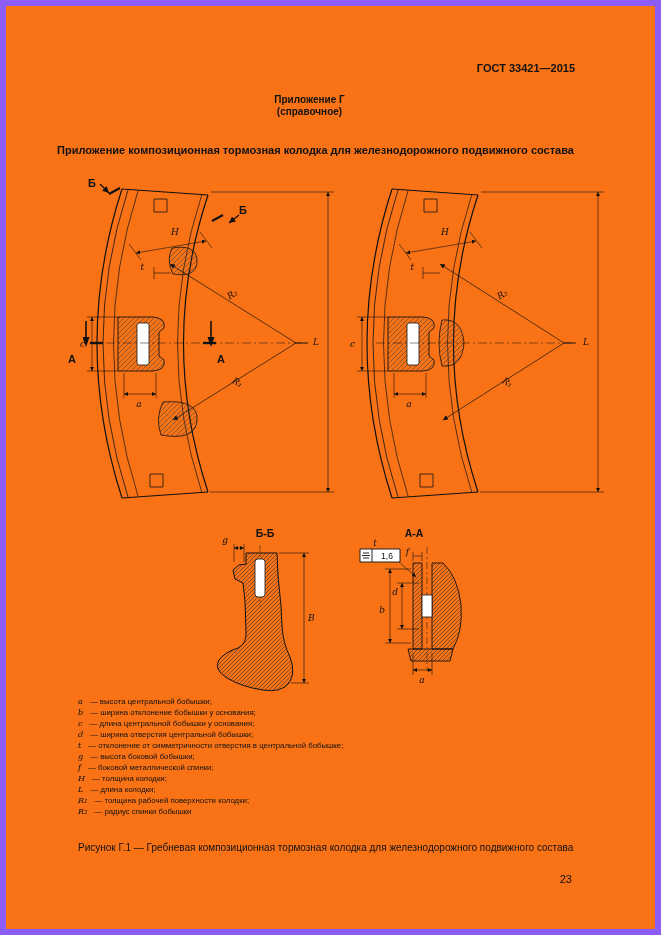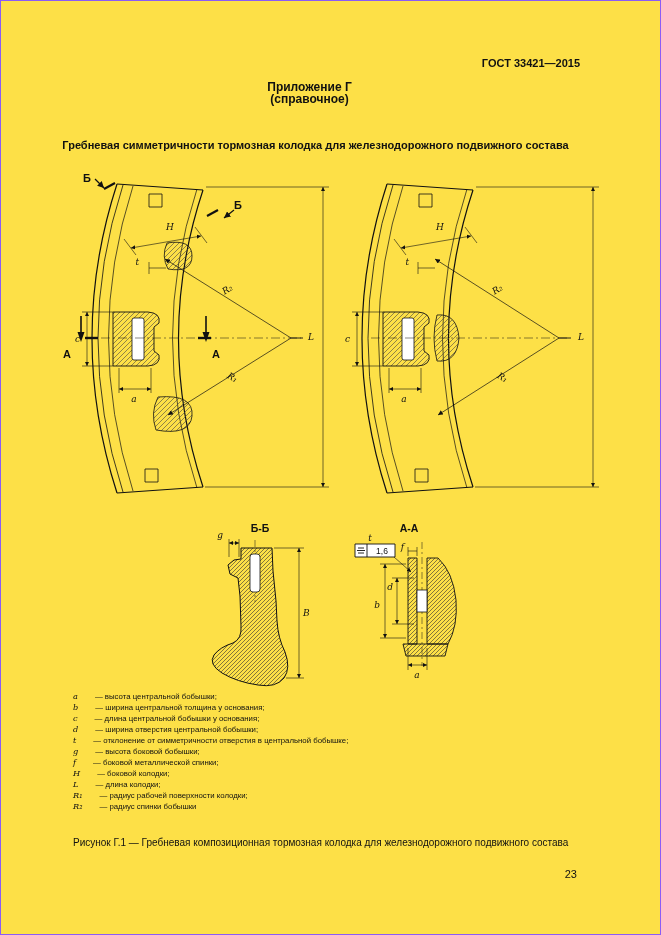--- a/index.html
+++ b/index.html
@@ -1,27 +1,27 @@
 <!DOCTYPE html>
 <html><head>
 <meta charset="utf-8">
 <style>
   html,body{margin:0;padding:0;background:#e8e8e8;}
   .page{
-    position:relative;width:661px;height:935px;background:#fde047;
-    border:1px solid #8b5cf6;box-sizing:border-box;overflow:hidden;
+    position:relative;width:661px;height:935px;background:#f97316;
+    border:6px solid #8b5cf6;box-sizing:border-box;overflow:hidden;
     font-family:"Liberation Sans",sans-serif;color:#111;
   }
   .abs{position:absolute;}
   .doc-number{top:56px;right:80px;font-size:11px;font-weight:bold;}
-  .appendix{top:80px;left:0;right:42px;text-align:center;font-size:12px;font-weight:bold;line-height:12px;}
+  .appendix{top:88px;left:0;right:42px;text-align:center;font-size:10px;font-weight:bold;line-height:12px;}
   .main-title{top:138px;left:0;right:30px;text-align:center;font-size:11px;font-weight:bold;}
   .legend{top:690px;left:72px;font-size:7.8px;line-height:11px;}
   .legend i{font-family:"DejaVu Serif",serif;font-style:italic;font-size:8.2px;}
-  .legend span{margin-left:17px;}
+  .legend span{margin-left:7px;}
   .caption{top:836px;left:72px;font-size:10px;}
   .page-number{top:867px;right:83px;font-size:11px;text-align:right;}
   svg{position:absolute;left:0;}
   svg .dim{font:italic 9px "DejaVu Serif",serif;fill:#111;}
   svg .seclabel{font:bold 11px "Liberation Sans",sans-serif;fill:#111;}
   svg .sectitle{font:bold 10.5px "Liberation Sans",sans-serif;fill:#111;}
   svg .tol{font:8.5px "Liberation Sans",sans-serif;fill:#111;}
   svg path,svg line,svg rect{vector-effect:non-scaling-stroke;}
 </style>
 </head>
@@ -29,21 +29,21 @@
 
 <div class="page">
 
   <div class="abs doc-number">ГОСТ 33421—2015</div>
 
   <div class="abs appendix">
     <div>Приложение Г</div>
     <div>(справочное)</div>
   </div>
 
-  <div class="abs main-title">Гребневая симметричности тормозная колодка для железнодорожного подвижного состава</div>
+  <div class="abs main-title">Приложение композиционная тормозная колодка для железнодорожного подвижного состава</div>
 
   <svg style="top:165px" width="661" height="350" viewBox="0 0 661 350">
     <defs>
       <pattern id="h1" patternUnits="userSpaceOnUse" width="5" height="5">
         <path d="M0,5 L5,0" stroke="#444" stroke-width="0.6"></path>
       </pattern>
       <marker id="arr" viewBox="0 0 10 10" refX="10" refY="5" markerWidth="7" markerHeight="7" orient="auto-start-reverse">
         <path d="M0,0 L10,5 L0,10 z" fill="#111"></path>
       </marker>
       <marker id="arrB" viewBox="0 0 10 10" refX="10" refY="5" markerWidth="5" markerHeight="5" orient="auto-start-reverse">
@@ -277,29 +277,29 @@
     <text class="dim" x="369" y="25" text-anchor="middle">t</text>
     <text class="tol" x="381" y="38" text-anchor="middle">1,6</text>
     <text class="dim" x="379" y="92" text-anchor="end">b</text>
     <text class="dim" x="392" y="74" text-anchor="end">d</text>
     <text class="dim" x="416" y="162" text-anchor="middle">a</text>
     <text class="dim" x="403" y="34" text-anchor="end">f</text>
   </svg>
 
   <div class="abs legend">
     <div><i>a</i><span>— высота центральной бобышки;</span></div>
-    <div><i>b</i><span>— ширина центральной толщина у основания;</span></div>
+    <div><i>b</i><span>— ширина отклонение бобышки у основания;</span></div>
     <div><i>c</i><span>— длина центральной бобышки у основания;</span></div>
     <div><i>d</i><span>— ширина отверстия центральной бобышки;</span></div>
     <div><i>t</i><span>— отклонение от симметричности отверстия в центральной бобышке;</span></div>
     <div><i>g</i><span>— высота боковой бобышки;</span></div>
     <div><i>f</i><span>— боковой металлической спинки;</span></div>
-    <div><i>H</i><span>— боковой колодки;</span></div>
+    <div><i>H</i><span>— толщина колодки;</span></div>
     <div><i>L</i><span>— длина колодки;</span></div>
-    <div><i>R₁</i><span>— радиус рабочей поверхности колодки;</span></div>
+    <div><i>R₁</i><span>— толщина рабочей поверхности колодки;</span></div>
     <div><i>R₂</i><span>— радиус спинки бобышки</span></div>
   </div>
 
   <div class="abs caption">Рисунок Г.1 — Гребневая композиционная тормозная колодка для железнодорожного подвижного состава</div>
 
   <div class="abs page-number">23</div>
 
 </div>
 
 </body></html>

